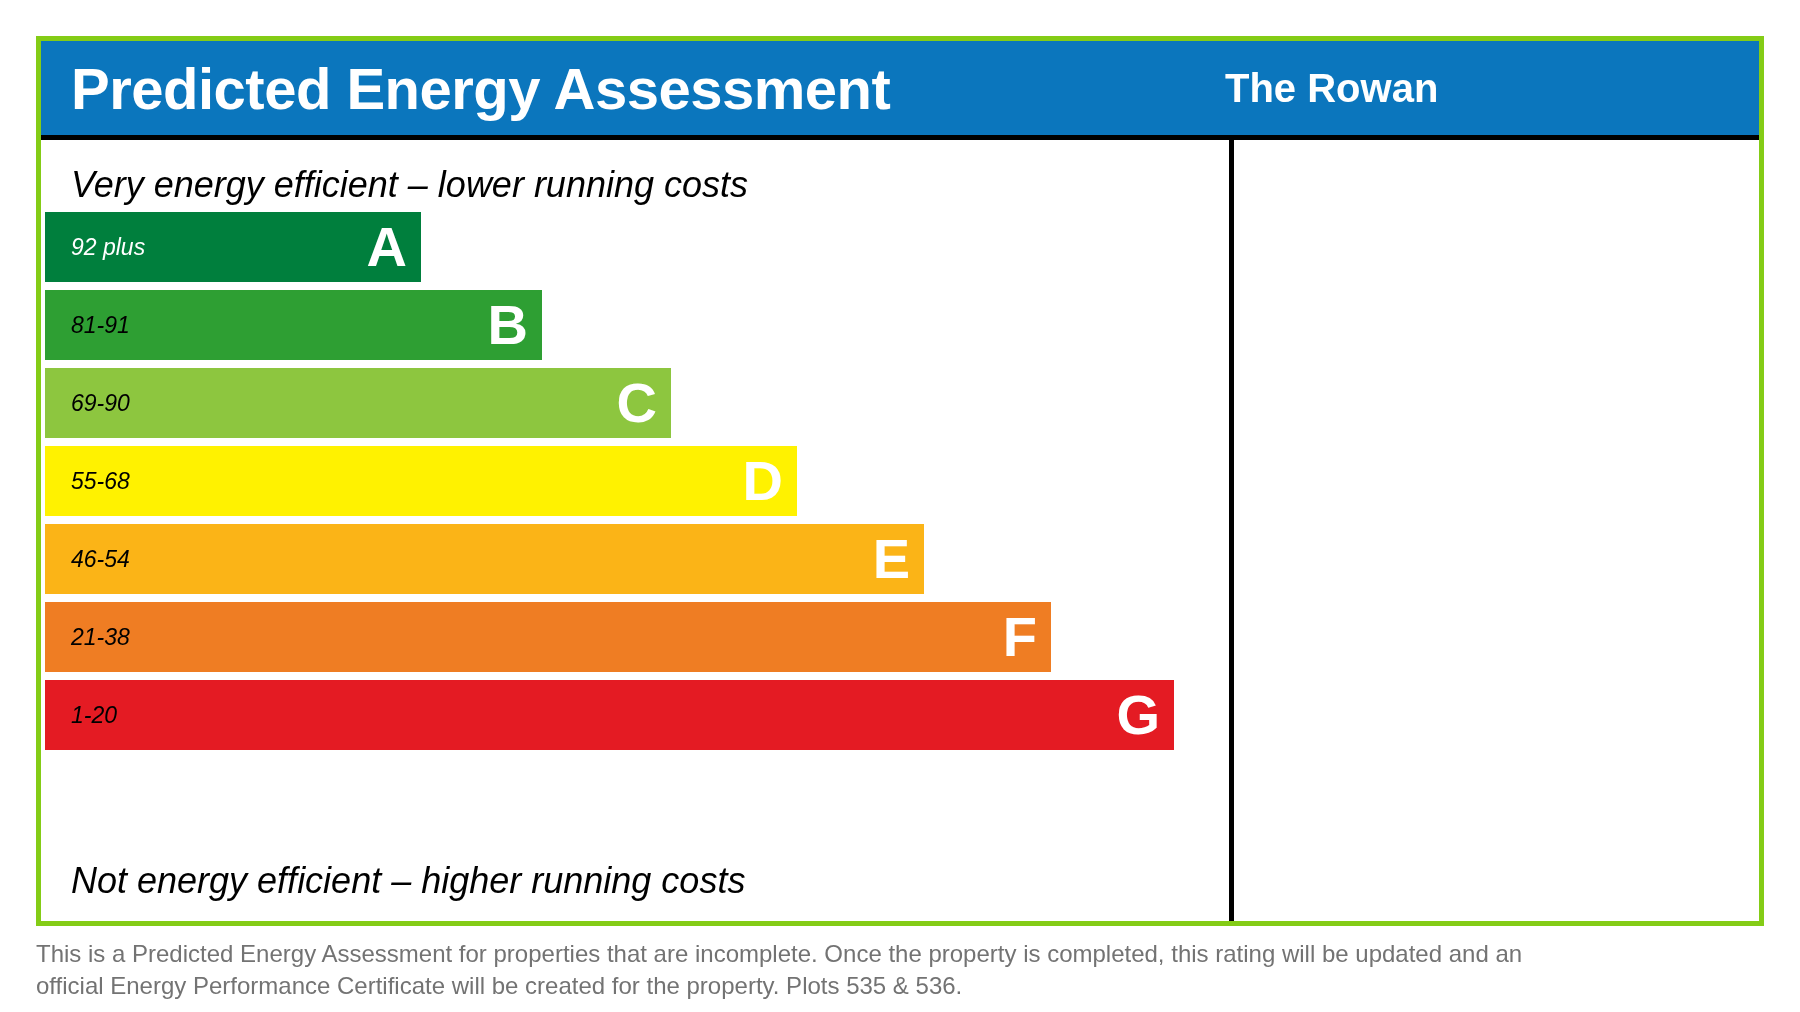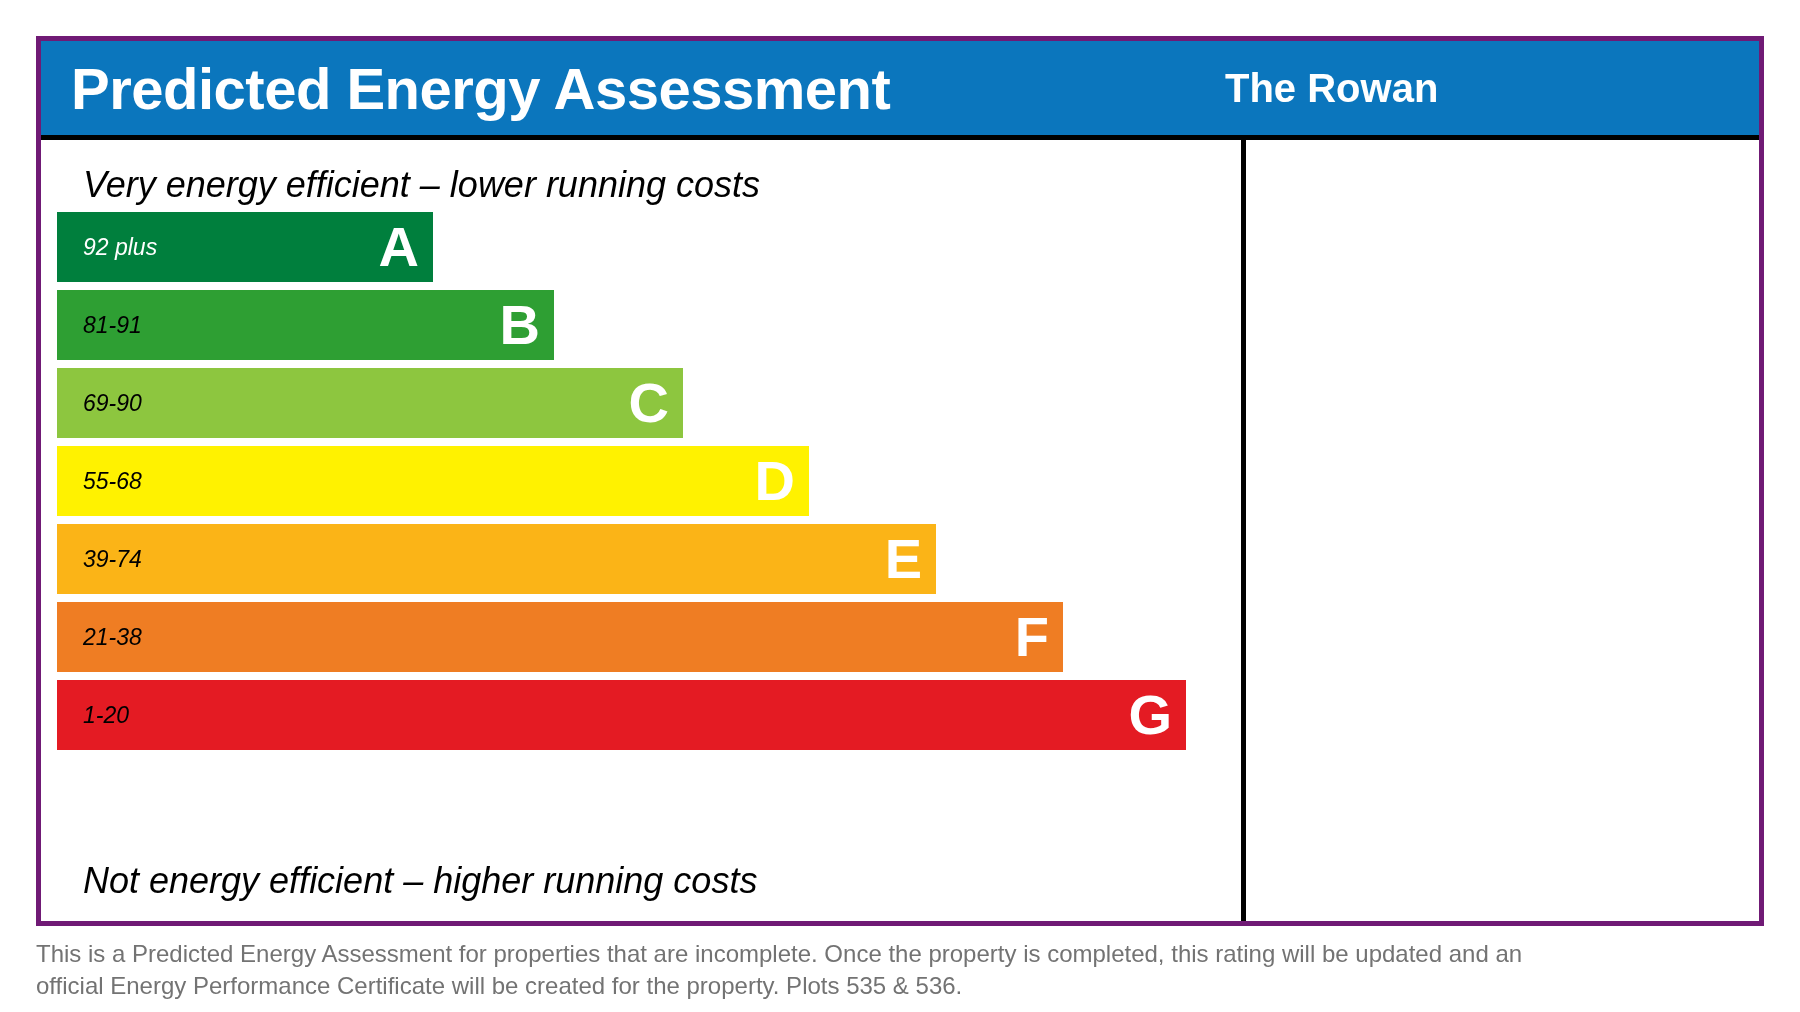--- a/index.html
+++ b/index.html
@@ -14,21 +14,21 @@
     overflow: hidden;
   }
 
   
   .epc {
     position: absolute;
     left: 36px;
     top: 36px;
     width: 1728px;
     height: 890px;
-    border: 5px solid #701a75;
+    border: 5px solid #84cc16;
     box-sizing: border-box;
     background: #ffffff;
     padding-left: 21px;
   }
 
   
   .header {
     position: absolute;
     left: 0;
     top: 0;
@@ -65,21 +65,21 @@
     left: 0;
     top: 94px;
     width: 100%;
     height: 5px;
     background: #000000;
   }
 
   
   .body-area {
     position: absolute;
-    left: 16px;
+    left: 4px;
     top: 99px;
     width: 100%;
     bottom: 0;
     border-radius: 24px;
   }
 
   
   .col-divider {
     position: absolute;
     left: 1184px;
@@ -242,21 +242,21 @@
           <div class="band">
             <div class="band-bar" style="width: 752px; background: rgb(255, 242, 0);">
               <div class="band-letter" style="right: 14px;">D</div>
             </div>
             <div class="band-range" style="color: rgb(0, 0, 0);">55-68</div>
           </div>
           <div class="band">
             <div class="band-bar" style="width: 879px; background: rgb(251, 180, 23);">
               <div class="band-letter" style="right: 14px;">E</div>
             </div>
-            <div class="band-range" style="color: rgb(0, 0, 0);">39-74</div>
+            <div class="band-range" style="color: rgb(0, 0, 0);">46-54</div>
           </div>
           <div class="band">
             <div class="band-bar" style="width: 1006px; background: rgb(239, 125, 35);">
               <div class="band-letter" style="right: 14px;">F</div>
             </div>
             <div class="band-range" style="color: rgb(0, 0, 0);">21-38</div>
           </div>
           <div class="band">
             <div class="band-bar" style="width: 1129px; background: rgb(228, 27, 35);">
               <div class="band-letter" style="right: 14px;">G</div>

